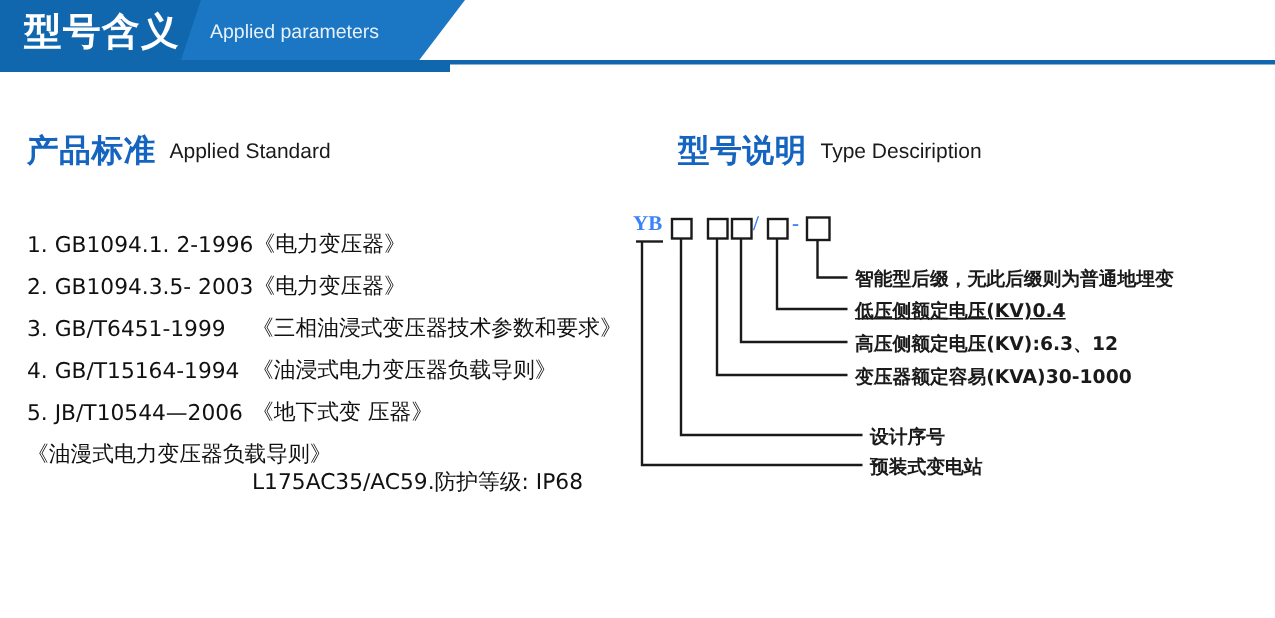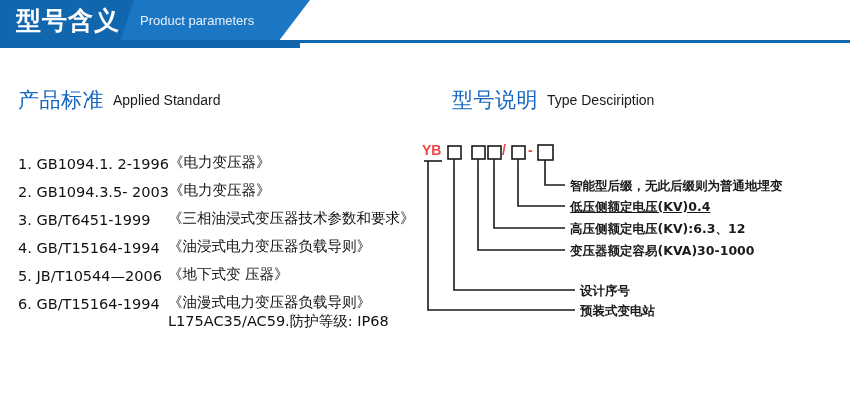--- a/index.html
+++ b/index.html
@@ -86,21 +86,21 @@
     background: #1167ae;
   }
 
   
   .sec-head {
     position: absolute;
     white-space: nowrap;
   }
   .sec-cn {
     font-size: 21px;
-    font-weight: normal;
+    font-weight: bold;
     color: #1565c0;
     font-family: "DejaVu Sans", "Liberation Sans", sans-serif;
     letter-spacing: 0.5px;
   }
   .sec-en {
     font-size: 14px;
     color: #1a1a1a;
     font-family: "Liberation Sans", sans-serif;
     margin-left: 9px;
     position: relative;
@@ -152,43 +152,43 @@
   }
   #type-svg {
     position: absolute;
     left: 0;
     top: 0;
   }
   .code-label {
     position: absolute;
     font-size: 14px;
     font-weight: bold;
-    color: #ef4444;
-    font-family: Liberation Sans, sans-serif;
+    color: #3b82f6;
+    font-family: Liberation Serif, serif;
   }
   .ann-label {
     position: absolute;
     font-size: 12.5px;
     font-weight: bold;
     color: #1a1a1a;
     white-space: nowrap;
     font-family: "DejaVu Sans", "Liberation Sans", sans-serif;
   }
 </style>
 </head>
 <body>
 
 <div id="banner">
   <div class="banner-main"></div>
   <div class="banner-slant"></div>
   <div class="banner-tail"></div>
   <div class="banner-rule-inner"></div>
   <div class="banner-rule"></div>
   <div class="banner-title">型号含义</div>
-  <div class="banner-sub">Product parameters</div>
+  <div class="banner-sub">Applied parameters</div>
 </div>
 
 <div id="sec-left" class="sec-head">
   <span class="sec-cn">产品标准</span><span class="sec-en">Applied Standard</span>
 </div>
 
 <div id="sec-right" class="sec-head">
   <span class="sec-cn">型号说明</span><span class="sec-en">Type Desciription</span>
 </div>
 
@@ -207,21 +207,20 @@
   </div>
   <div class="std-row">
     <span class="std-code"><span>4.</span>&nbsp;<span>GB/T15164-1994</span></span>
     <span class="std-name">《油浸式电力变压器负载导则》</span>
   </div>
   <div class="std-row">
     <span class="std-code"><span>5.</span>&nbsp;<span>JB/T10544—2006</span></span>
     <span class="std-name">《地下式变 压器》</span>
   </div>
   <div class="std-row">
-    <span class="std-code"><span>6.</span>&nbsp;<span>GB/T15164-1994</span></span>
     <span class="std-name">《油漫式电力变压器负载导则》</span>
   </div>
   <div class="std-cont">L175AC35/AC59.防护等级: IP68</div>
 </div>
 
 <div id="type-diagram">
 
   <svg id="type-svg" width="430" height="200" viewBox="0 0 430 200">
 
     <rect x="28" y="6" width="13" height="13" fill="#ffffff" stroke="#1a1a1a" stroke-width="1.6"></rect>

